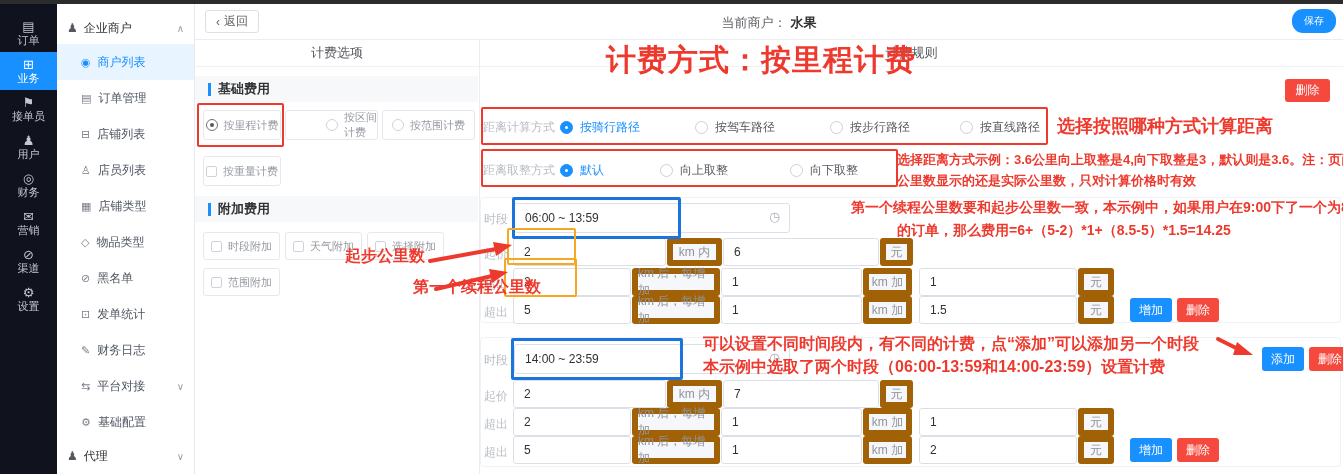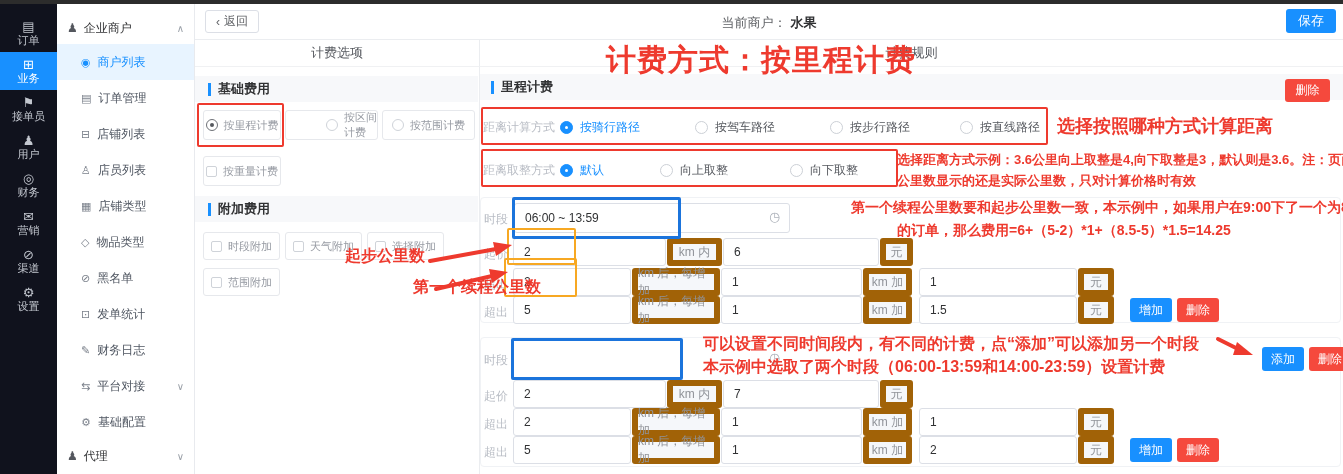--- a/index.html
+++ b/index.html
@@ -30,22 +30,22 @@
   .sb-bottom .gic{margin-right:6px;color:#54575e;font-size:12px;}
   .sb-bottom .chev{margin-left:auto;color:#9aa0a8;font-size:10px;}
 
   
   .main{position:absolute;left:195px;top:4px;width:1148px;height:470px;background:#fff;}
   .topbar{position:absolute;left:0;top:0;width:1148px;height:36px;border-bottom:1px solid #ebedf0;box-sizing:border-box;}
   .back-btn{position:absolute;left:10px;top:6px;height:23px;padding:0 10px;border:1px solid #dcdfe6;border-radius:3px;
             background:#fff;color:#606266;font-size:12px;display:flex;align-items:center;gap:4px;cursor:pointer;}
   .cur-merchant{position:absolute;left:0;right:0;top:10px;text-align:center;font-size:13px;color:#606266;}
   .cur-merchant b{color:#303133;margin-left:4px;}
-  .save-btn{position:absolute;right:7px;top:5px;height:24px;padding:0 12px;background:#1890ff;border:none;border-radius:3px;
-            color:#fff;font-size:13px;display:flex;align-items:center;cursor:pointer;}
+  .save-btn{position:absolute;right:7px;top:5px;height:24px;padding:0 12px;background:#1890ff;border:none;border-radius:11px;
+            color:#fff;font-size:10px;display:flex;align-items:center;cursor:pointer;}
 
   
   .panel-hd{position:absolute;top:36px;height:27px;border-bottom:1px solid #f0f1f3;box-sizing:border-box;
             display:flex;align-items:center;justify-content:center;font-size:13px;color:#55585e;}
   .opt-hd{left:0;width:285px;border-right:1px solid #ebedf0;}
   .rule-hd{left:285px;width:863px;}
 
   .opt-panel{position:absolute;left:0;top:63px;width:285px;height:407px;border-right:1px solid #ebedf0;box-sizing:border-box;}
   .rule-panel{position:absolute;left:285px;top:63px;width:863px;height:407px;}
 
@@ -242,24 +242,20 @@
       <span class="cbox"></span>
       <span>选择附加</span>
     </div>
     <div class="optbox" style="left:8px;top:201px;width:77px;height:28px;">
       <span class="cbox"></span>
       <span>范围附加</span>
     </div>
   </section>
 
   <section class="rule-panel">
-    <div class="sec-bar" style="top:7px;right:0;">
-      <span class="accent" style="margin-left:11px;"></span>
-      <span class="sec-title">里程计费</span>
-    </div>
     <button class="del-sec" style="top:12px;">删除</button>
 
     <div class="mrow" style="top:43px;">
       <span class="mlabel">距离计算方式</span>
       <span class="rgroup sel" style="left:80px;">
         <span class="rdot"></span>
         <span>按骑行路径</span>
       </span>
       <span class="rgroup" style="left:215px;">
         <span class="rdot"></span>
@@ -322,20 +318,21 @@
         <input class="fin" style="left: 438px; width: 158px;" value="1.5">
         <span class="fad" style="left:597px;width:36px;">元</span>
         <button class="bsm bblue" style="left:641px;">增加</button>
         <button class="bsm bred" style="left:688px;">删除</button>
       </div>
     </div>
 
     <div class="pblock" style="top:270px;height:130px;">
       <div class="frow" style="top:6px;height:30px;">
         <span class="flabel" style="left:3px;">时段</span>
+        <input class="fin" style="left: 33px; width: 276px; height: 30px;" value="14:00 ~ 23:59">
         <span class="clockic" style="left:288px;">◷</span>
         <button class="bsm bblue" style="left:773px;top:3px;">添加</button>
         <button class="bsm bred" style="left:820px;top:3px;">删除</button>
       </div>
       <div class="frow" style="top:42px;">
         <span class="flabel" style="left:3px;">起价</span>
         <input class="fin" style="left: 32px; width: 153px;" value="2">
         <span class="fad" style="left:186px;width:55px;">km 内</span>
         <input class="fin" style="left: 242px; width: 156px;" value="7">
         <span class="fad" style="left:399px;width:33px;">元</span>

